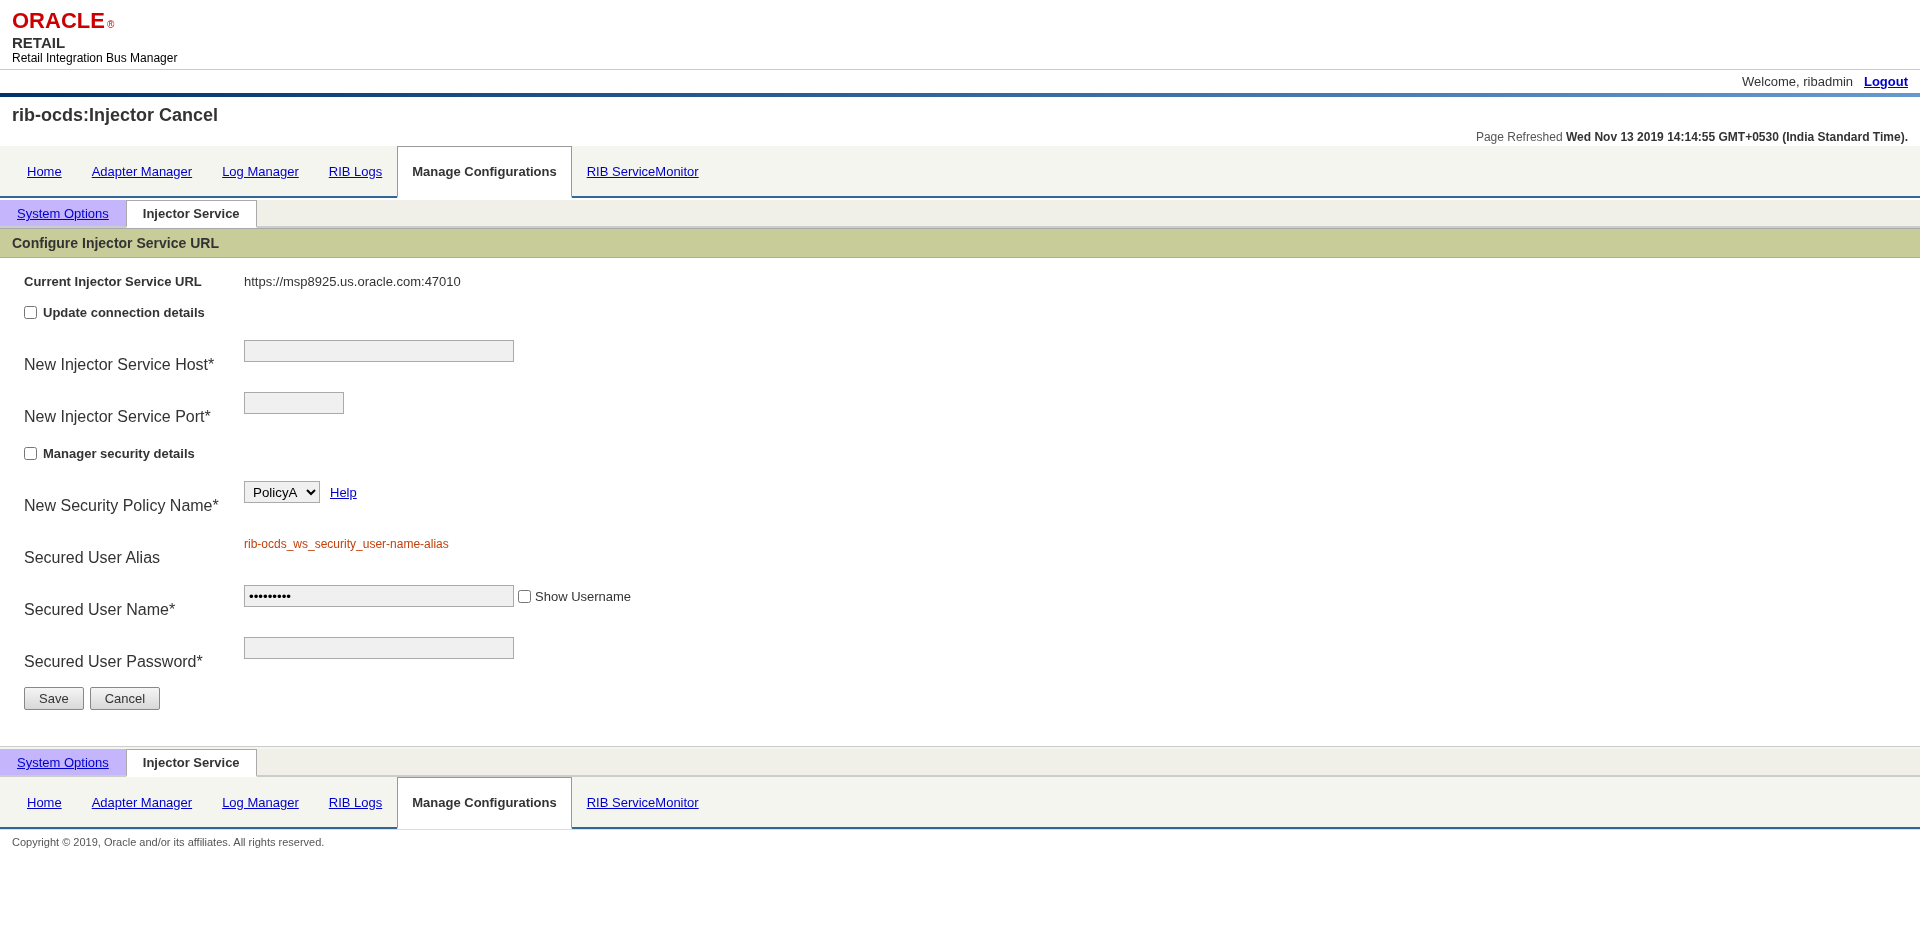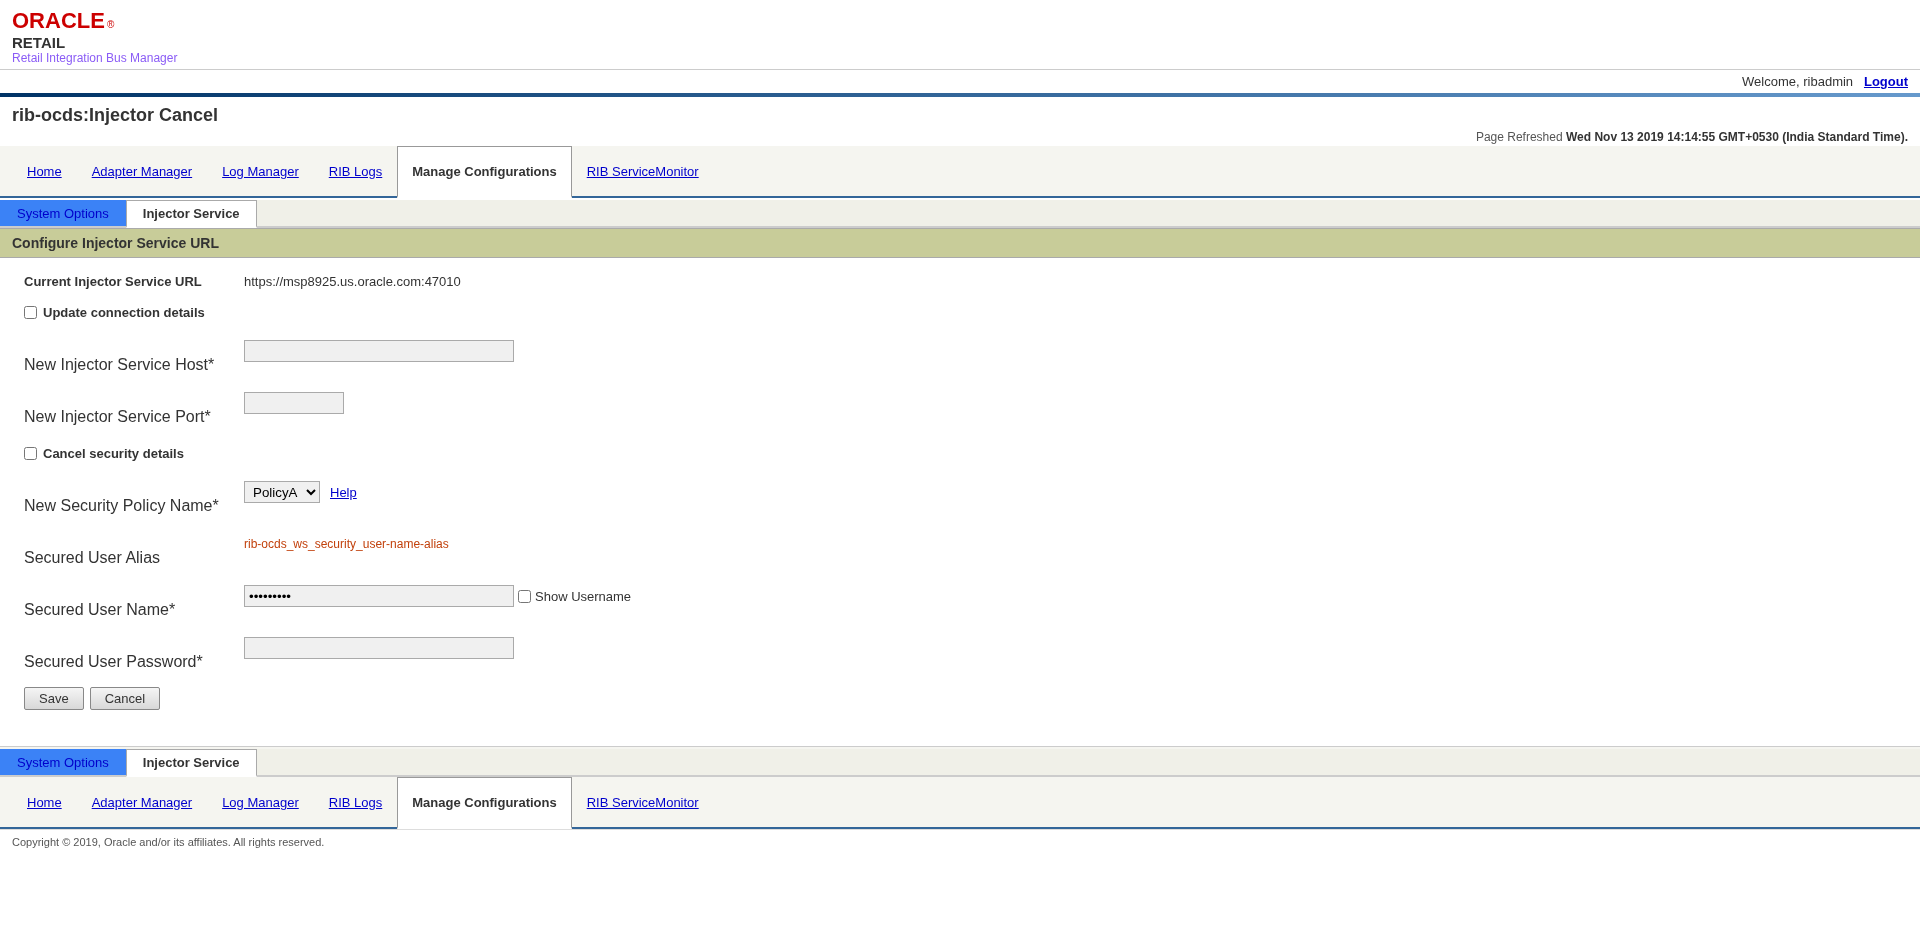--- a/index.html
+++ b/index.html
@@ -2,21 +2,21 @@
 <html><head>
   <meta charset="utf-8">
   <style>
     * { margin: 0; padding: 0; box-sizing: border-box; }
     body { font-family: Arial, Helvetica, sans-serif; font-size: 13px; color: #333; background: #fff; }
 
     
     .header { padding: 8px 12px 4px 12px; border-bottom: 1px solid #ccc; }
     .oracle-logo { display: flex; flex-direction: column; }
     .oracle-text-retail { font-size: 15px; font-weight: bold; color: #333; }
-    .oracle-text-sub { font-size: 12px; color: #8b5cf6; }
+    .oracle-text-sub { font-size: 12px; color: #000000; }
 
     
     .top-bar { background: #fff; text-align: right; padding: 4px 12px; font-size: 13px; }
     .top-bar a { color: #333; text-decoration: none; font-weight: bold; }
     .top-bar .logout { color: #0000cc; text-decoration: underline; cursor: pointer; }
 
     
     .blue-divider { height: 4px; background: linear-gradient(to right, #003366, #336699, #6699cc); }
 
     
@@ -51,22 +51,23 @@
     }
 
     
     .sub-tabs { display: flex; align-items: flex-end; padding: 0 0; border-bottom: 2px solid #ccc; background: #f0f0e8; margin-top: 2px; }
     .sub-tab {
       padding: 5px 16px;
       font-size: 13px;
       cursor: pointer;
       border: 1px solid transparent;
       border-bottom: none;
-      background: #3b82f6;
+      background: #c4b5fd;
       color: #0000cc;
+      text-decoration: underline;
     }
     .sub-tab.active {
       color: #333;
       font-weight: bold;
       text-decoration: none;
       background: #fff;
       border: 1px solid #aaa;
       border-bottom: 2px solid #fff;
       margin-bottom: -2px;
     }
@@ -181,21 +182,21 @@
     <input type="text" class="form-input-wide" style="">
   </div>
 
   <div class="form-row">
     <div class="form-label">New Injector Service Port*</div>
     <input type="text" class="form-input-narrow" style="">
   </div>
 
   <div class="checkbox-row" style="margin-top:20px;">
     <input type="checkbox" id="update-sec" style="">
-    <label for="update-sec">Cancel security details</label>
+    <label for="update-sec">Manager security details</label>
   </div>
 
   <div class="form-row">
     <div class="form-label">New Security Policy Name*</div>
     <select class="policy-select">
       <option>PolicyA</option>
       <option>PolicyB</option>
       <option>PolicyC</option>
     </select>
     <a class="help-link">Help</a>

